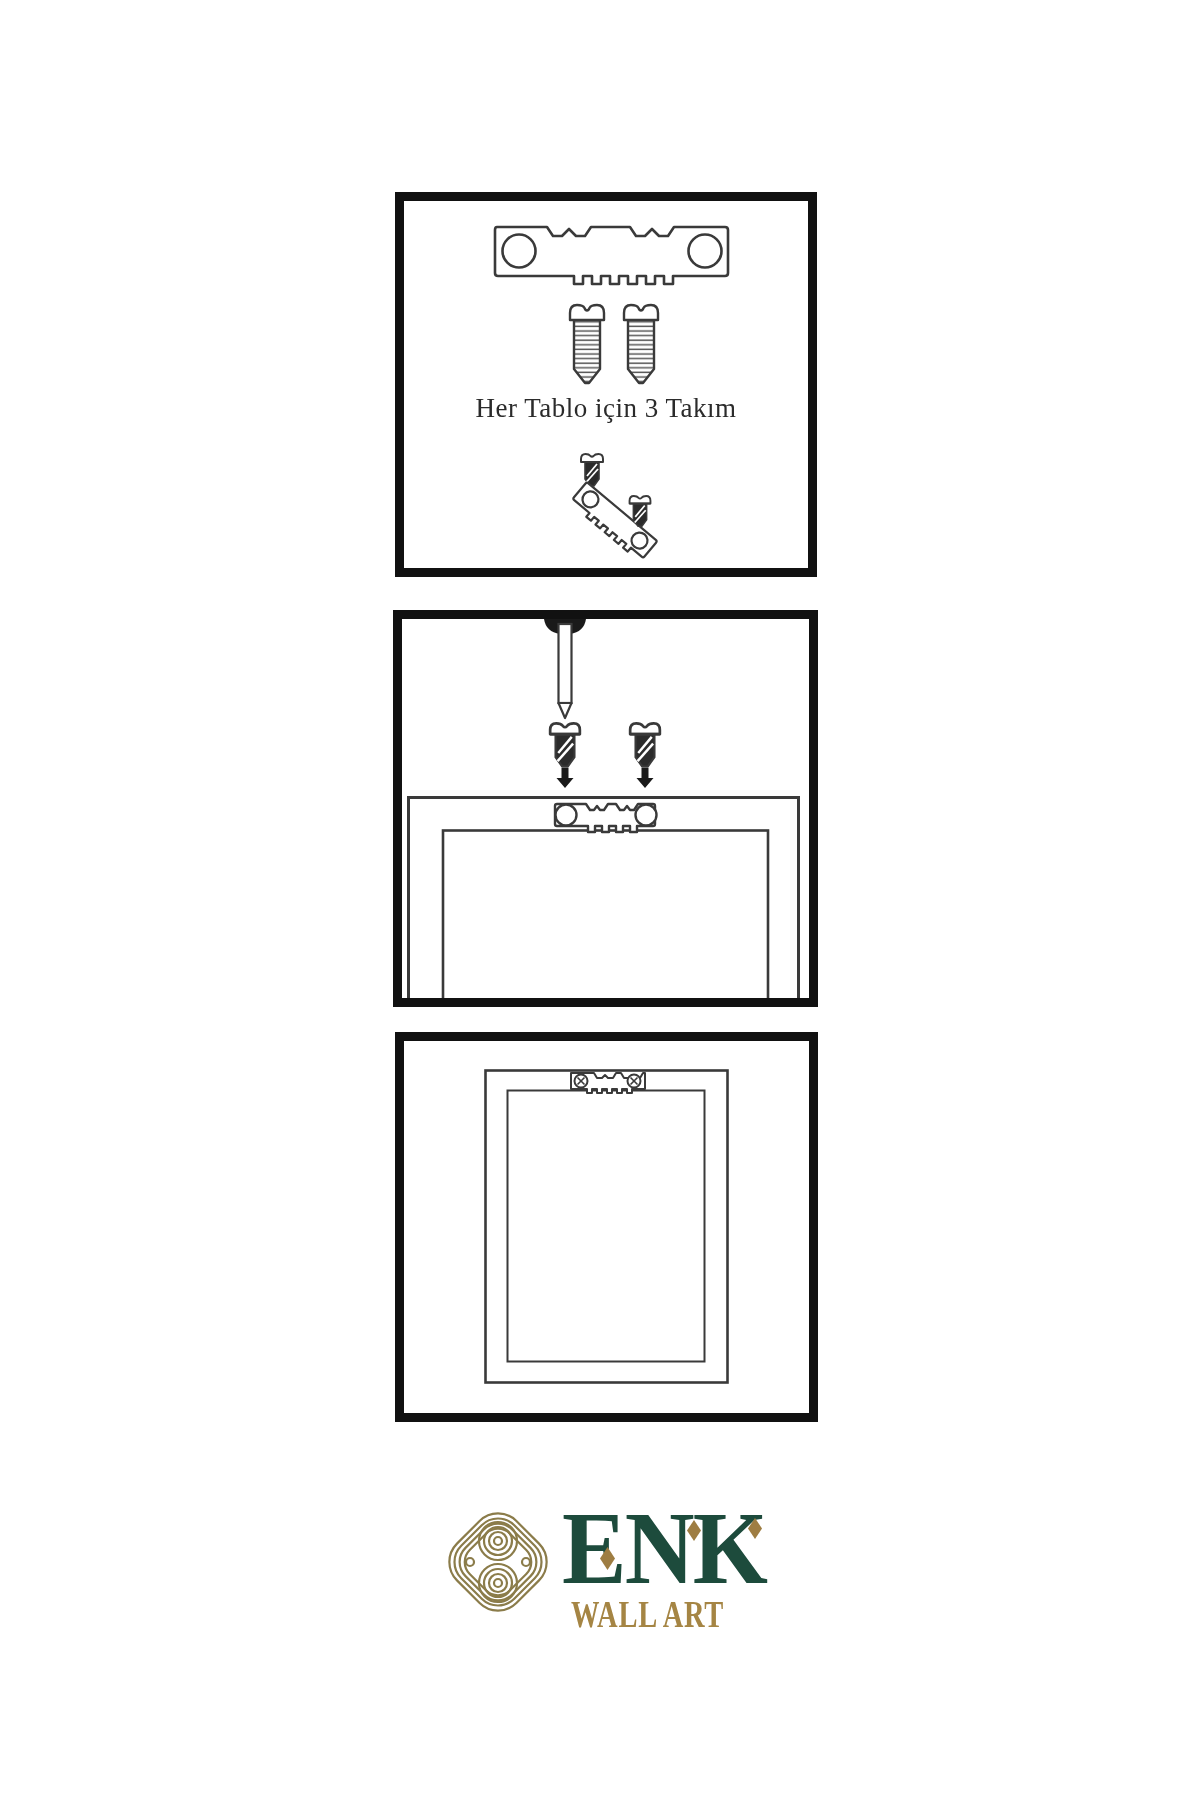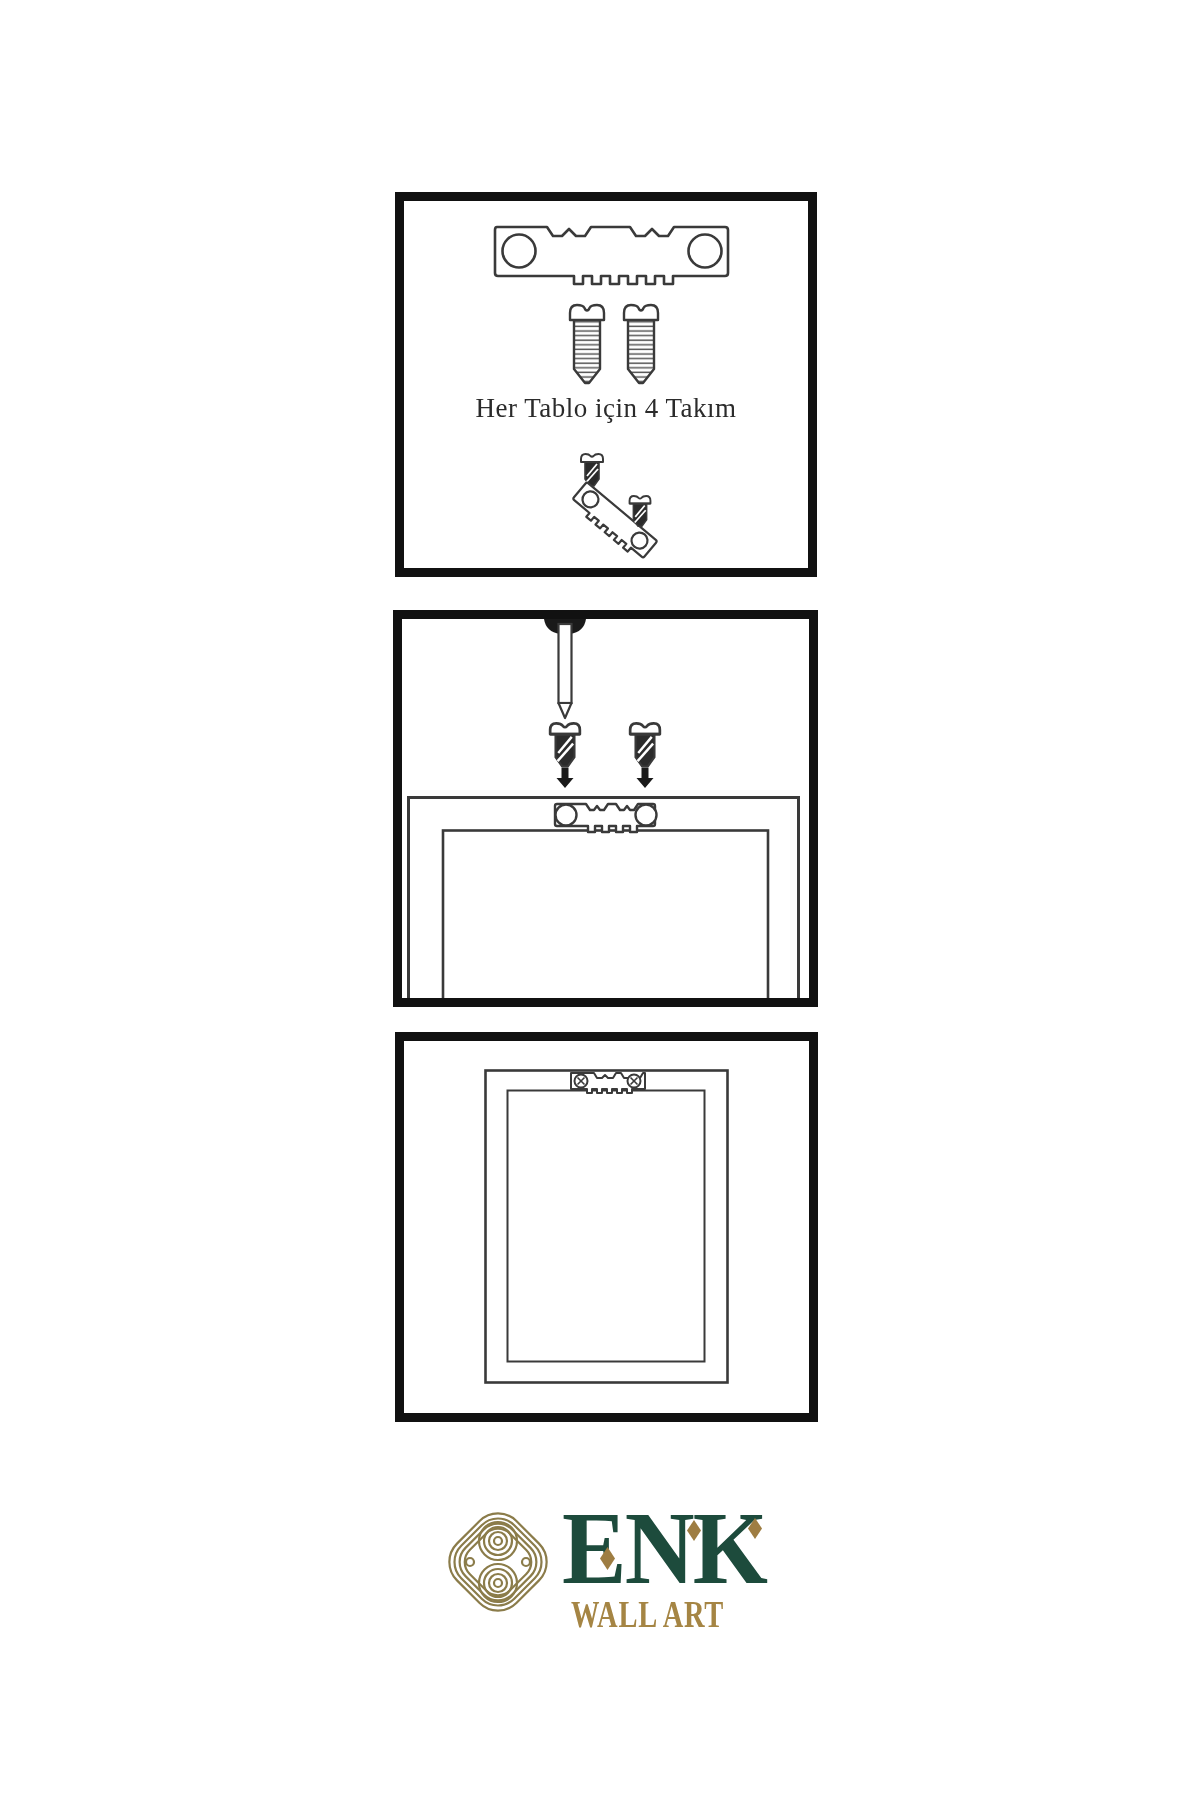--- a/index.html
+++ b/index.html
@@ -116,21 +116,21 @@
         <path d="M -44,-11 H 44 Q 46,-11 46,-9 V 9 Q 46,11 44,11 H 30
                  v 5 h -6 v -5 h -6 v 5 h -6 v -5 h -6 v 5 h -6 v -5 h -6 v 5 h -6 v -5 h -6 v 5 h -6 v -5
                  H -44 Q -46,11 -46,9 V -9 Q -46,-11 -44,-11 Z" class="ln" stroke-width="2.2" stroke-linejoin="round"></path>
         <circle cx="-32" cy="0" r="8" class="ln" stroke-width="2.2"></circle>
         <circle cx="32" cy="0" r="8" class="ln" stroke-width="2.2"></circle>
       </g>
       <g>
         <use href="#dks" transform="translate(236,294) scale(0.95)"></use>
       </g>
     </svg>
-    <div class="caption">Her Tablo için 4 Takım</div>
+    <div class="caption">Her Tablo için 3 Takım</div>
   </div>
 
   <div class="panel" id="panel2">
     <svg width="407" height="379" viewBox="0 0 407 379">
 
       <g>
         <rect x="6.5" y="178.5" width="390" height="210" class="ln" stroke-width="3"></rect>
         <rect x="41" y="211.5" width="325" height="180" class="ln" stroke-width="2.6"></rect>
       </g>
 

